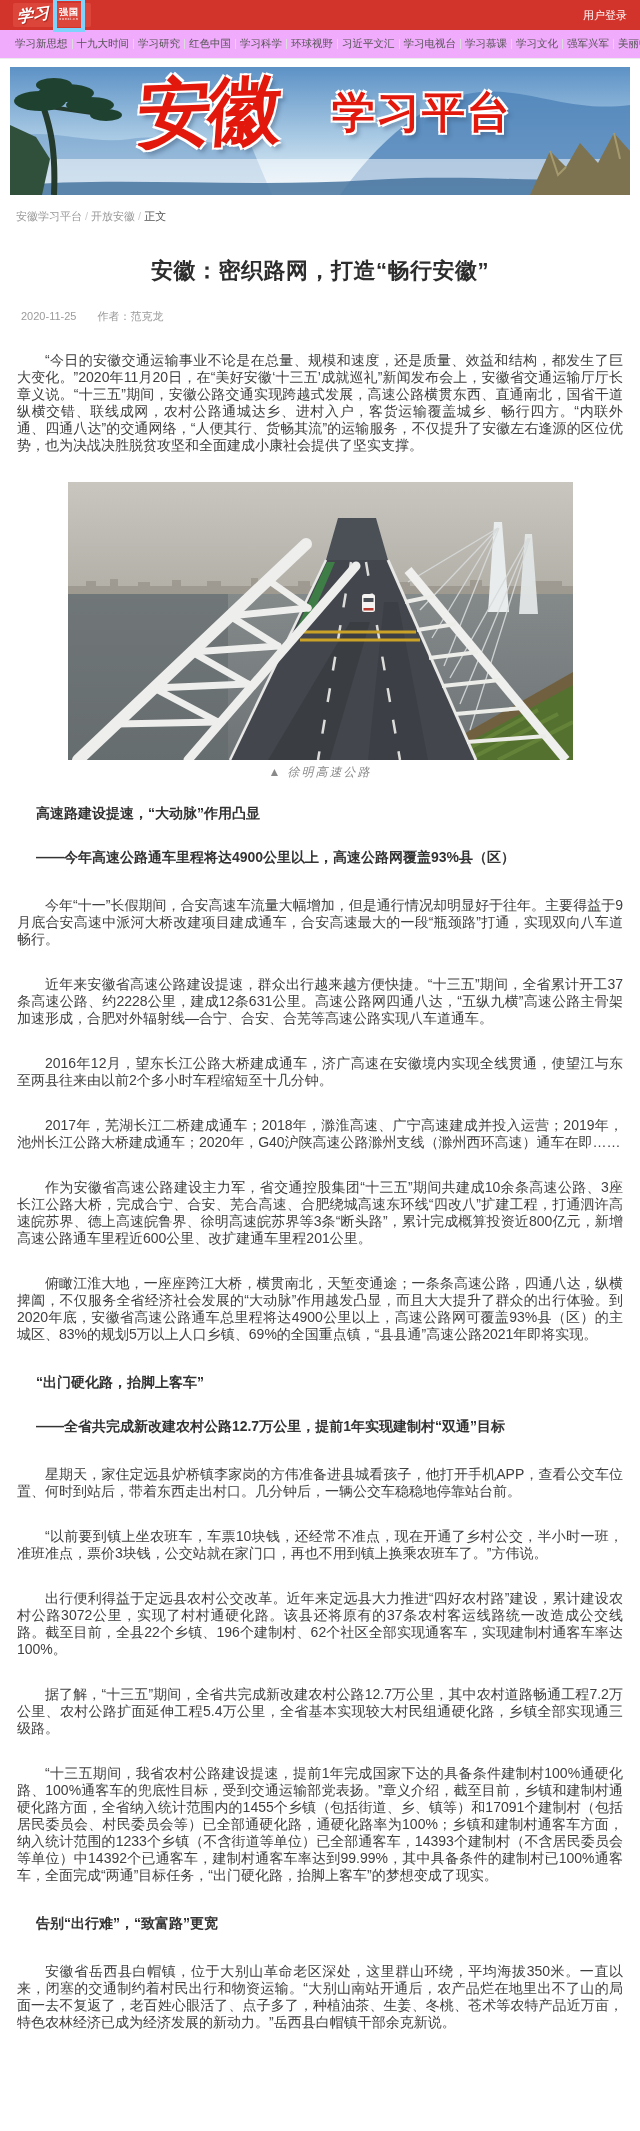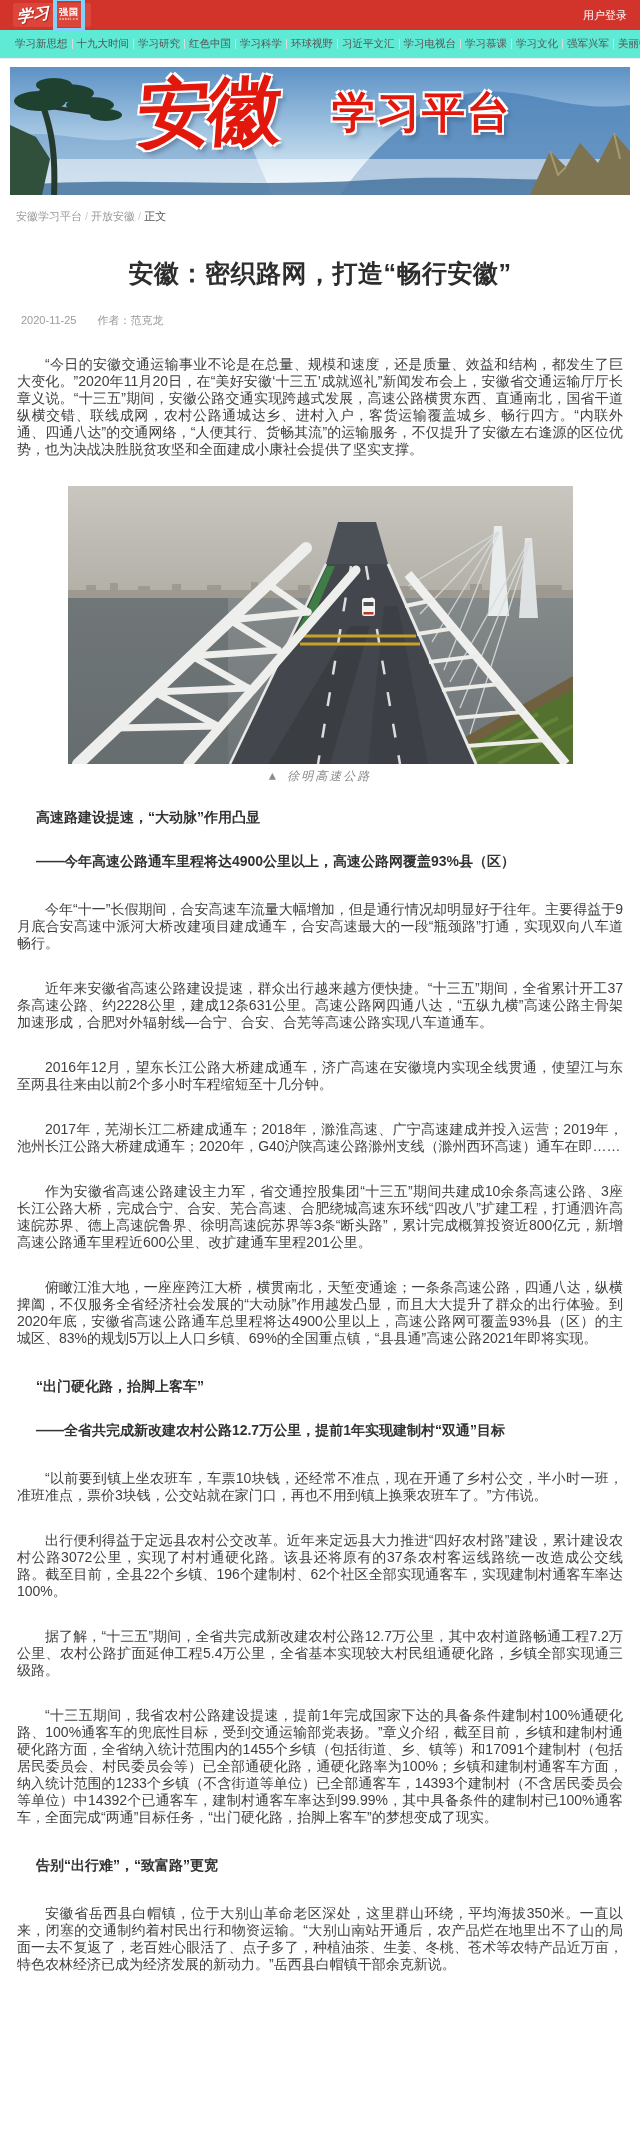--- a/index.html
+++ b/index.html
@@ -39,21 +39,21 @@
     border:4px solid #7dd3fc;color:#fff;
     display:flex;flex-direction:column;align-items:center;
     padding:7px 2px;line-height:1;
   }
   .logo-box .big{font-size:9px;font-weight:bold;letter-spacing:1px;}
   .logo-box .tiny{font-size:4px;letter-spacing:.6px;}
   .login{color:#fff;font-size:11px;cursor:pointer;text-align:center;}
   
   .navbar{
     display:flex;align-items:center;justify-content:space-between;
-    padding:7px 15px;background:#5eead4;border-bottom:1px solid #ededed;
+    padding:7px 15px;background:#f0abfc;border-bottom:1px solid #ededed;
     margin-bottom:8px;
   }
   .nav-item{font-size:10.5px;color:#555;white-space:nowrap;cursor:pointer;}
   .nav-sep{width:1px;height:10px;background:#ddd;flex:0 0 1px;margin:0 4px;}
   
   .banner{
     position:relative;margin:0 10px;height:128px;overflow:hidden;
   }
   .banner svg{position:absolute;inset:0;width:100%;height:100%;display:block;}
   .banner-anhui{
@@ -70,36 +70,36 @@
     text-shadow:2px 2px 0 #fff,-2px -2px 0 #fff,2px -2px 0 #fff,-2px 2px 0 #fff,4px 5px 4px rgba(40,60,90,.35);
   }
   
   .breadcrumb{padding:14px 16px 6px;font-size:11px;color:var(--muted-text);}
   .crumb{cursor:pointer;margin-top:33px;}
   .crumb-current{color:#555;cursor:default;}
   .crumb-sep{color:#ccc;margin:0 3px;}
   
   .article{padding:0 17px 26px;}
   .article-title{
-    text-align:center;font-size:25px;font-weight:bold;color:#2d2d2d;
+    text-align:center;font-size:22px;font-weight:bold;color:#2d2d2d;
     margin:26px 30px 22px;line-height:1.4;letter-spacing:.5px;
   }
   .article-meta{font-size:11px;color:#9b9b9b;margin:0 4px 10px;}
   .article-meta span{margin-right:18px;}
   .blk-p{
     font-size:14px;line-height:17px;margin:28px 0;
     text-align:justify;text-indent:2em;color:var(--body-text);
   }
   .blk-h{
     font-size:14px;line-height:23px;font-weight:bold;color:var(--heading-text);
     text-indent:1.35em;margin:21px 0 4px;
   }
   .blk-caption{
     text-align:center;font-size:12px;color:#8a8a8a;
-    font-family:Liberation Mono, monospace;font-style:italic;
+    font-family:Liberation Serif, serif;font-style:italic;
     margin:2px 0 6px;letter-spacing:2px;
   }
   figure.blk-image{
     margin:18px auto 4px;width:505px;height:278px;display:block;
   }
   figure.blk-image svg{width:505px;height:278px;display:block;}
 </style>
 </head>
 <body>
 
@@ -265,20 +265,21 @@
         <p class="blk-h">高速路建设提速，“大动脉”作用凸显</p>
         <p class="blk-h">——今年高速公路通车里程将达4900公里以上，高速公路网覆盖93%县（区）</p>
         <p class="blk-p">今年“十一”长假期间，合安高速车流量大幅增加，但是通行情况却明显好于往年。主要得益于9月底合安高速中派河大桥改建项目建成通车，合安高速最大的一段“瓶颈路”打通，实现双向八车道畅行。</p>
         <p class="blk-p">近年来安徽省高速公路建设提速，群众出行越来越方便快捷。“十三五”期间，全省累计开工37条高速公路、约2228公里，建成12条631公里。高速公路网四通八达，“五纵九横”高速公路主骨架加速形成，合肥对外辐射线—合宁、合安、合芜等高速公路实现八车道通车。</p>
         <p class="blk-p">2016年12月，望东长江公路大桥建成通车，济广高速在安徽境内实现全线贯通，使望江与东至两县往来由以前2个多小时车程缩短至十几分钟。</p>
         <p class="blk-p">2017年，芜湖长江二桥建成通车；2018年，滁淮高速、广宁高速建成并投入运营；2019年，池州长江公路大桥建成通车；2020年，G40沪陕高速公路滁州支线（滁州西环高速）通车在即……</p>
         <p class="blk-p">作为安徽省高速公路建设主力军，省交通控股集团“十三五”期间共建成10余条高速公路、3座长江公路大桥，完成合宁、合安、芜合高速、合肥绕城高速东环线“四改八”扩建工程，打通泗许高速皖苏界、德上高速皖鲁界、徐明高速皖苏界等3条“断头路”，累计完成概算投资近800亿元，新增高速公路通车里程近600公里、改扩建通车里程201公里。</p>
         <p class="blk-p">俯瞰江淮大地，一座座跨江大桥，横贯南北，天堑变通途；一条条高速公路，四通八达，纵横捭阖，不仅服务全省经济社会发展的“大动脉”作用越发凸显，而且大大提升了群众的出行体验。到2020年底，安徽省高速公路通车总里程将达4900公里以上，高速公路网可覆盖93%县（区）的主城区、83%的规划5万以上人口乡镇、69%的全国重点镇，“县县通”高速公路2021年即将实现。</p>
         <p class="blk-h">“出门硬化路，抬脚上客车”</p>
         <p class="blk-h">——全省共完成新改建农村公路12.7万公里，提前1年实现建制村“双通”目标</p>
+        <p class="blk-p">星期天，家住定远县炉桥镇李家岗的方伟准备进县城看孩子，他打开手机APP，查看公交车位置、何时到站后，带着东西走出村口。几分钟后，一辆公交车稳稳地停靠站台前。</p>
         <p class="blk-p">“以前要到镇上坐农班车，车票10块钱，还经常不准点，现在开通了乡村公交，半小时一班，准班准点，票价3块钱，公交站就在家门口，再也不用到镇上换乘农班车了。”方伟说。</p>
         <p class="blk-p">出行便利得益于定远县农村公交改革。近年来定远县大力推进“四好农村路”建设，累计建设农村公路3072公里，实现了村村通硬化路。该县还将原有的37条农村客运线路统一改造成公交线路。截至目前，全县22个乡镇、196个建制村、62个社区全部实现通客车，实现建制村通客车率达100%。</p>
         <p class="blk-p">据了解，“十三五”期间，全省共完成新改建农村公路12.7万公里，其中农村道路畅通工程7.2万公里、农村公路扩面延伸工程5.4万公里，全省基本实现较大村民组通硬化路，乡镇全部实现通三级路。</p>
         <p class="blk-p">“十三五期间，我省农村公路建设提速，提前1年完成国家下达的具备条件建制村100%通硬化路、100%通客车的兜底性目标，受到交通运输部党表扬。”章义介绍，截至目前，乡镇和建制村通硬化路方面，全省纳入统计范围内的1455个乡镇（包括街道、乡、镇等）和17091个建制村（包括居民委员会、村民委员会等）已全部通硬化路，通硬化路率为100%；乡镇和建制村通客车方面，纳入统计范围的1233个乡镇（不含街道等单位）已全部通客车，14393个建制村（不含居民委员会等单位）中14392个已通客车，建制村通客车率达到99.99%，其中具备条件的建制村已100%通客车，全面完成“两通”目标任务，“出门硬化路，抬脚上客车”的梦想变成了现实。</p>
         <p class="blk-h">告别“出行难”，“致富路”更宽</p>
         <p class="blk-p">安徽省岳西县白帽镇，位于大别山革命老区深处，这里群山环绕，平均海拔350米。一直以来，闭塞的交通制约着村民出行和物资运输。“大别山南站开通后，农产品烂在地里出不了山的局面一去不复返了，老百姓心眼活了、点子多了，种植油茶、生姜、冬桃、苍术等农特产品近万亩，特色农林经济已成为经济发展的新动力。”岳西县白帽镇干部余克新说。</p>
       </div>
   </article>
 
 </div>

